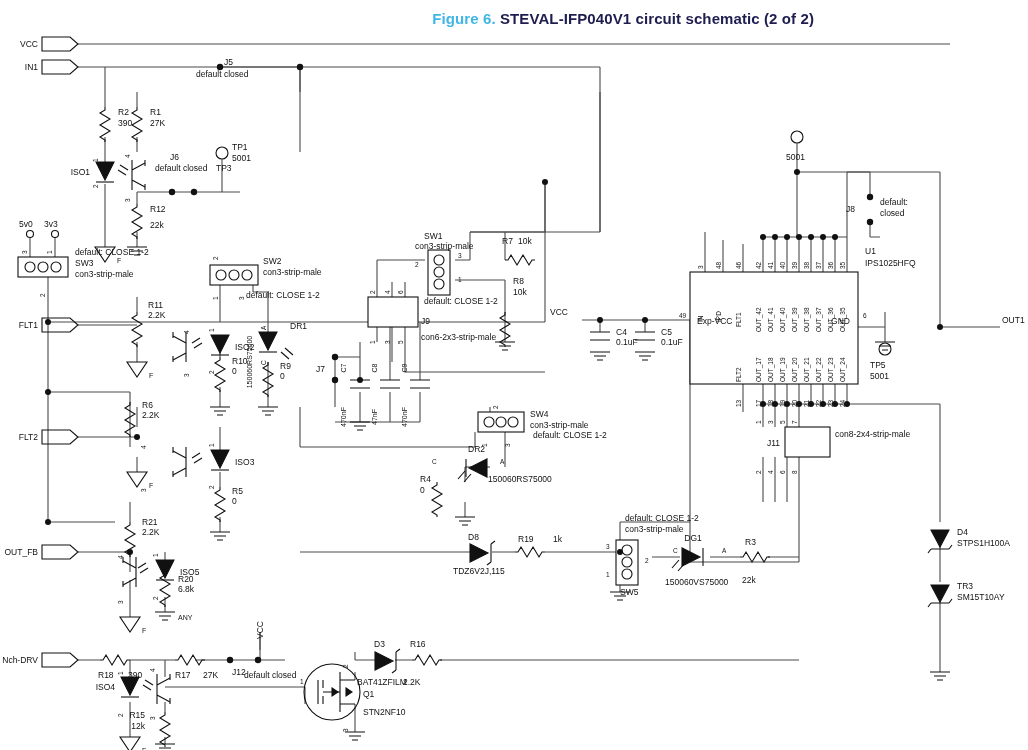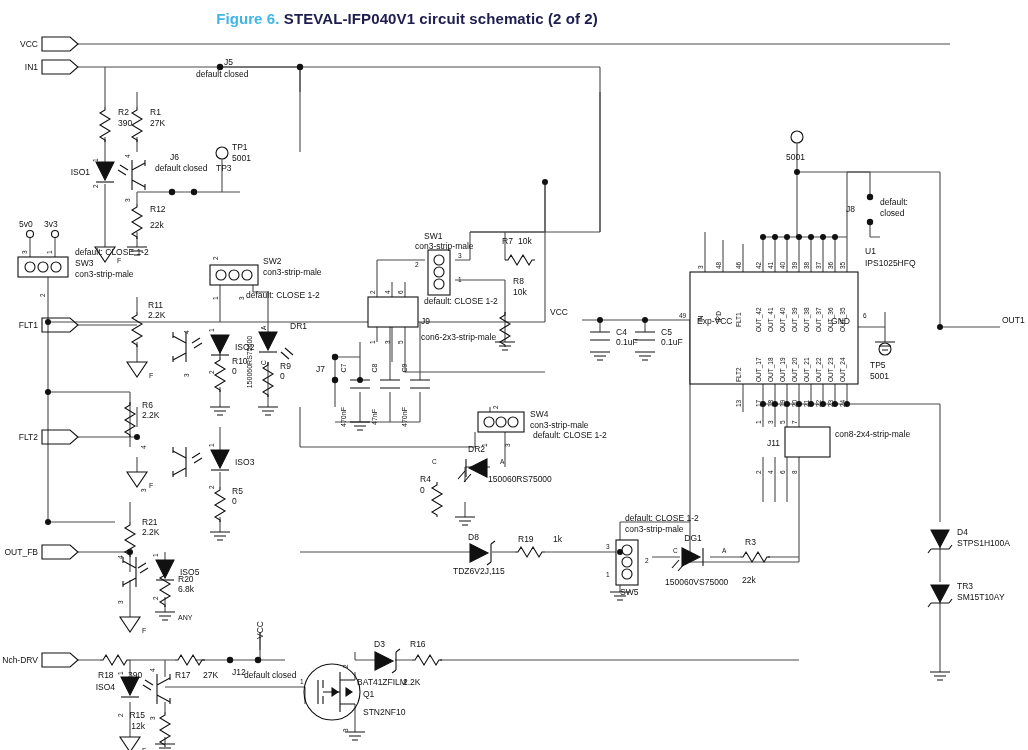--- a/index.html
+++ b/index.html
@@ -3,21 +3,21 @@
 <meta charset="utf-8">
 <title>STEVAL-IFP040V1 circuit schematic (2 of 2)</title>
 <style>
   html,body{margin:0;padding:0;background:#ffffff;}
   body{
     width:1028px;height:750px;position:relative;overflow:hidden;
     font-family:"Liberation Sans", sans-serif;
     color:#000000;
   }
   #figure-title{
-    position:absolute;top:10px;left:0;width:814px;text-align:center;
+    position:absolute;top:10px;left:0;width:814px;text-align:right;
     font-size:15px;font-weight:bold;letter-spacing:0.1px;
   }
   #figure-title .fignum{color:#41b6e6;}
   #figure-title .figtext{color:#1d1d50;}
   #schematic{position:absolute;top:32px;left:0;width:1028px;height:718px;}
   svg{display:block;}
   .lbl{font-family:"Liberation Sans", sans-serif;font-size:8.5px;fill:#111;}
   .lbl-s{font-family:"Liberation Sans", sans-serif;font-size:7px;fill:#111;}
   .lbl-pin{font-family:"Liberation Sans", sans-serif;font-size:6.5px;fill:#111;}
   .wire{stroke:#4a4a4a;stroke-width:1.1;fill:none;}

